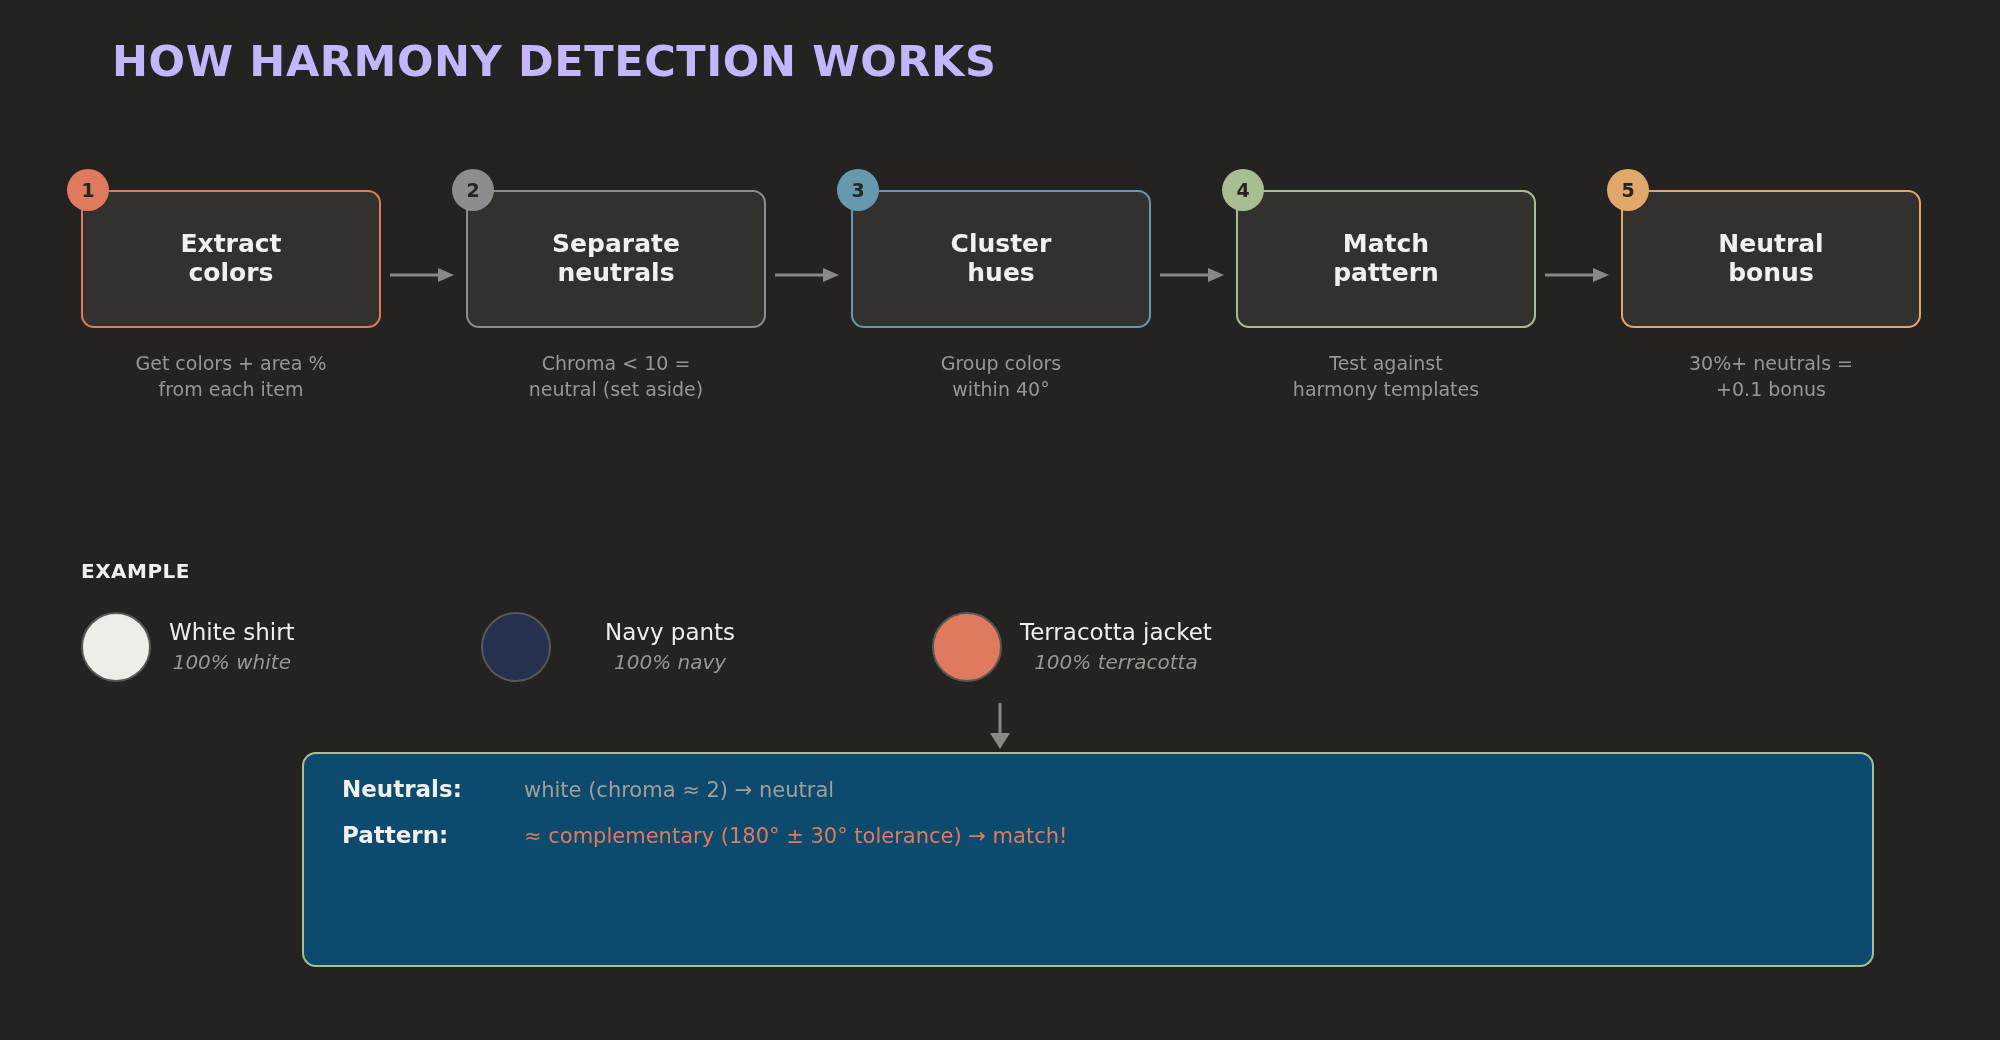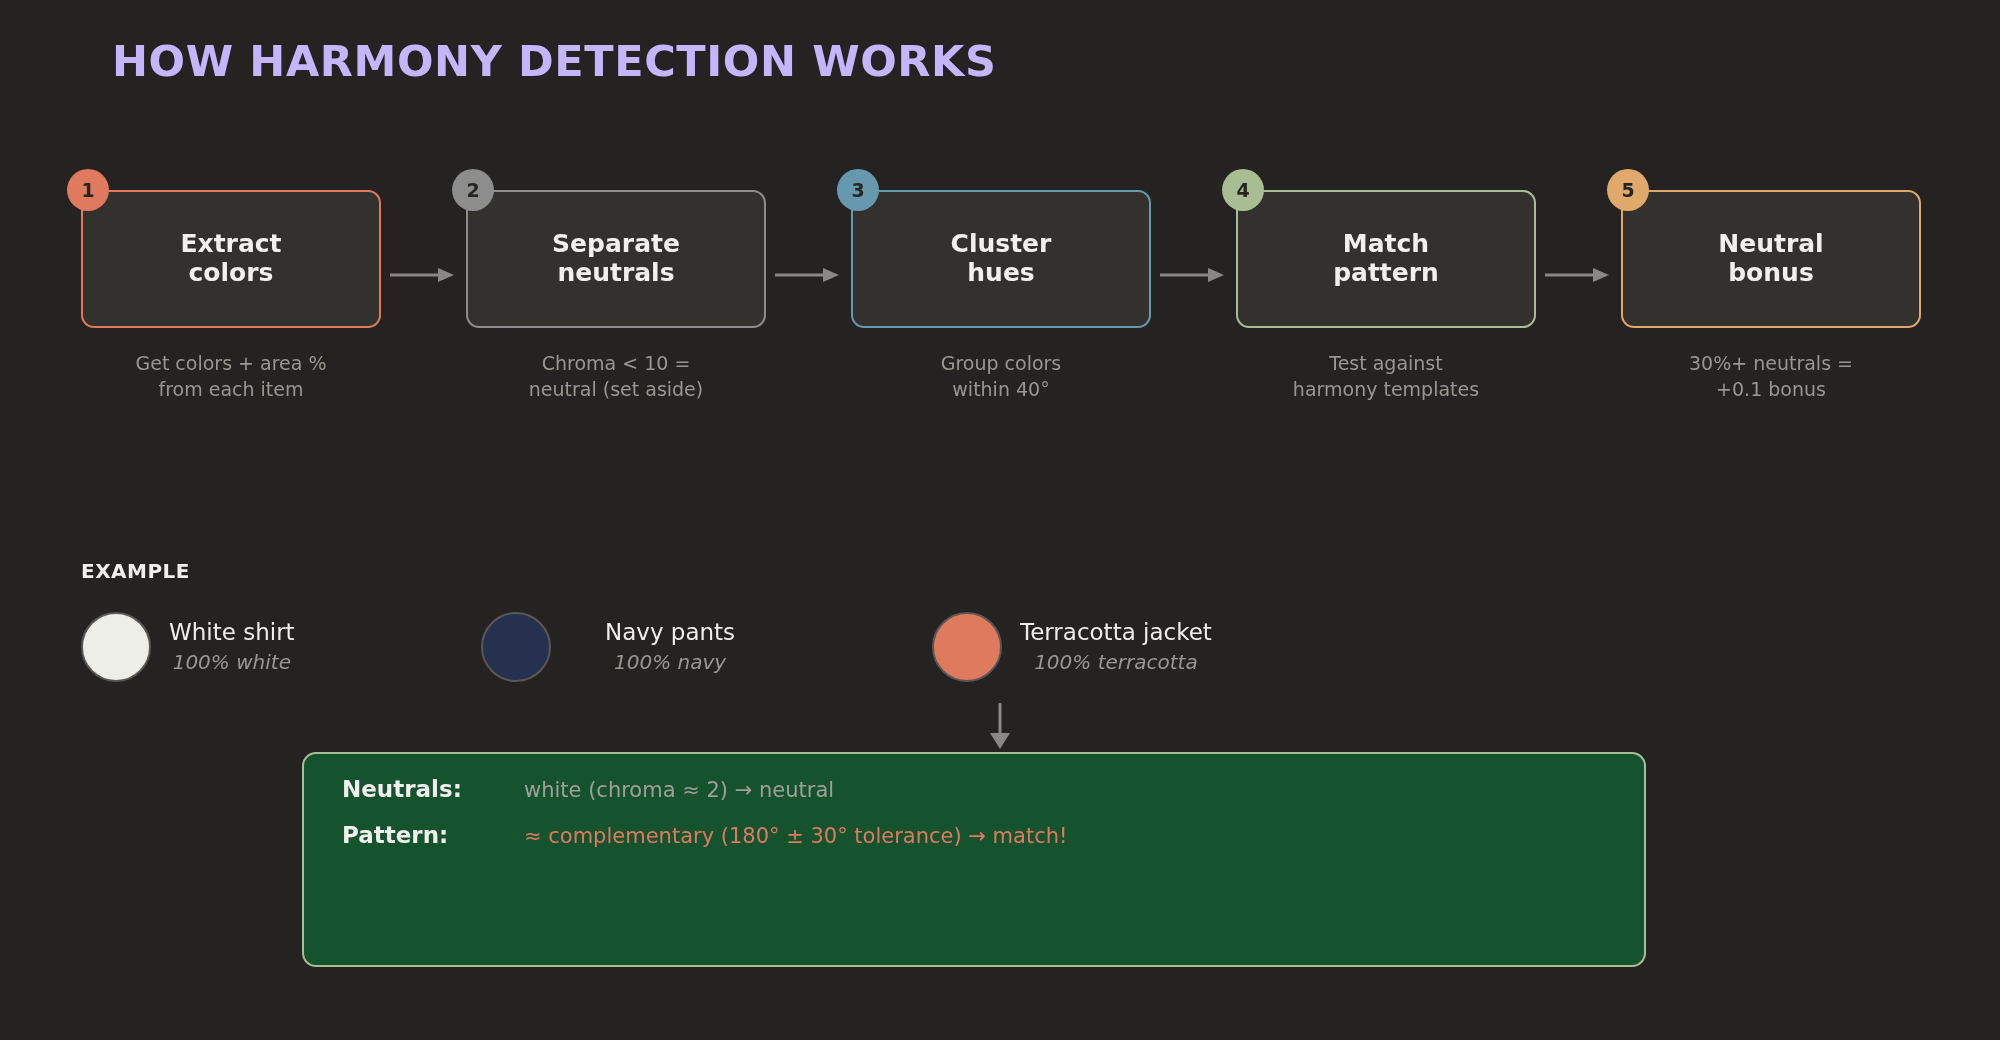--- a/index.html
+++ b/index.html
@@ -144,24 +144,24 @@
     position: absolute;
     left: 985px;
     top: 703px;
   }
 
   
   .result-box {
     position: absolute;
     left: 302px;
     top: 752px;
-    width: 1344px;
+    width: 1572px;
     height: 215px;
     box-sizing: border-box;
-    background: #14532d;
+    background: #0c4a6e;
     border: 2.5px solid #a9bd93;
     border-radius: 14px;
     padding: 22px 38px 0 38px;
   }
   .result-row {
     display: flex;
     align-items: baseline;
     height: 46px;
   }
   .result-key {

